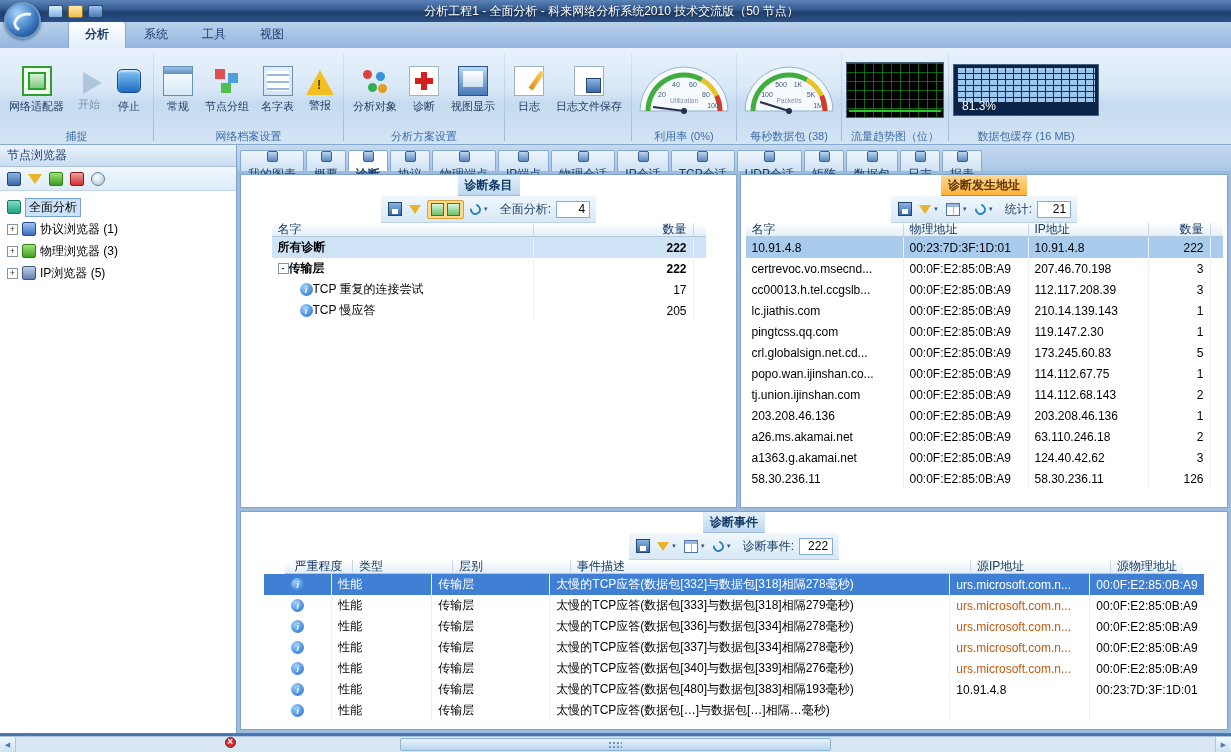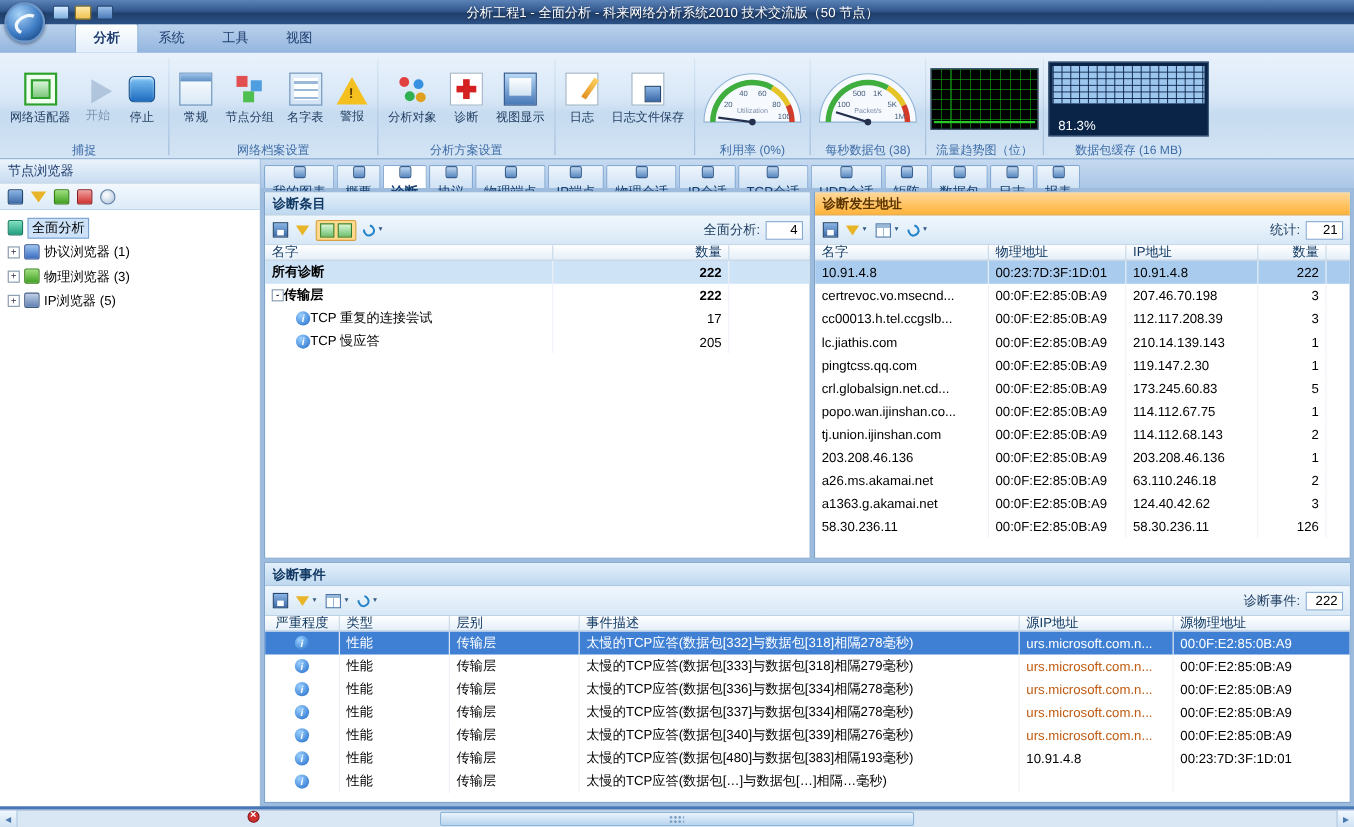--- a/index.html
+++ b/index.html
@@ -60,21 +60,21 @@
   .s-buffer { background:linear-gradient(#cfe4f8,#6f9fd4); border:1px solid #3a6494; }
   .s-filter { width:0; height:0; border-left:6px solid transparent; border-right:6px solid transparent; border-top:9px solid #e8b428; }
   .s-save { background:linear-gradient(#8ab4e4,#3c6aa8); border:1px solid #24466e; }
   .s-save::after { content:""; position:absolute; left:3px; bottom:1px; width:6px; height:5px; background:#fff; }
   .gauge .gt { font-size:7px; fill:#44597a; text-anchor:middle; }
   .gauge .gu { font-size:6.5px; fill:#7d8ea8; text-anchor:middle; }
   .trend { width:98px; height:56px; background-color:#000; border:1px solid #44617f;
     background-image:repeating-linear-gradient(0deg, transparent 0 8px, rgba(20,170,20,.6) 8px 9px),
                      repeating-linear-gradient(90deg, transparent 0 8px, rgba(20,170,20,.6) 8px 9px); position:relative; }
   .trend::after { content:""; position:absolute; left:2px; right:2px; bottom:5px; height:2px; background:#28c828; }
-  .buffer { width:146px; height:68px; background:#0a2448; border:1px solid #44617f; position:relative;text-align:right; }
+  .buffer { width:146px; height:52px; background:#0a2448; border:1px solid #44617f; position:relative;text-align:right; }
   .buffer::before { content:""; position:absolute; left:3px; right:3px; top:3px; height:34px; background-color:#9cc6ee;
     background-image:linear-gradient(90deg, rgba(10,36,72,.95) 1px, transparent 1px), linear-gradient(0deg, rgba(10,36,72,.95) 1px, transparent 1px);
     background-size:8px 6px; }
   .buffer-pct { position:absolute; left:8px; bottom:2px; color:#fff; font-size:12px; }
 
   
   .main { flex:1; display:flex; min-height:0; }
   .sidebar { width:237px; background:#fff; border-right:1px solid #7fa5cc; display:flex; flex-direction:column; flex:0 0 auto; }
   .side-header { height:22px; background:linear-gradient(#eaf3fc,#c9ddf1); border-bottom:1px solid #aac4de; display:flex; align-items:center; padding:0 7px; color:#1f3d6e; }
   .side-toolbar { height:24px; background:linear-gradient(#f3f8fd,#dcebf8); border-bottom:1px solid #c2d6ea; display:flex; align-items:center; gap:7px; padding:0 7px; }
@@ -97,21 +97,21 @@
 
   .content { flex:1; display:flex; flex-direction:column; min-width:0; background:#9dbbdd; }
   .view-tabs { height:26px; display:flex; gap:2px; padding:4px 2px 0 3px; background:linear-gradient(#c6daf0,#aac6e6); align-items:flex-end; flex:0 0 auto; }
   .vtab { display:flex; align-items:center; gap:4px; padding:0 7px; height:21px; background:linear-gradient(#eef5fc,#cfe2f4); border:1px solid #84a9d2; border-bottom:none; border-radius:2px 2px 0 0; color:#173f6e; white-space:nowrap;flex-direction:column; }
   .vtab.active { background:#fff; font-weight:bold; }
   .vticon { width:11px; height:11px; background:linear-gradient(#bcd6f0,#5a88c0); border:1px solid #3a6090; border-radius:2px; flex:0 0 auto; }
   .tclose { display:none; color:#c03030; font-weight:bold; margin-left:2px; }
   .vtab.active .tclose { display:inline; }
 
   .panels-top { height:334px; margin:3px 3px 0; display:flex; gap:3px; flex:0 0 auto; }
-  .panel { background:#fff; border:1px solid #7fa5cc; display:flex; flex-direction:column; min-width:0; }
+  .panel { background:#fff; border:1px solid #7fa5cc; display:flex; flex-direction:column; min-width:0;align-items:center; }
   #panel-items { width:497px; flex:0 0 auto; }
   #panel-addr { flex:1; }
   #panel-events { flex:1; margin:3px; min-height:0; }
   .panel-header { height:21px; flex:0 0 auto; background:linear-gradient(#e3f0fb,#bed8ef); border-bottom:1px solid #9ebdd9; display:flex; align-items:center; padding:0 7px; color:#123a64; font-weight:bold; }
   .panel-header.orange { background:linear-gradient(#ffd89a,#ffb339); border-bottom:1px solid #d08a18; color:#5c3500; }
   .panel-toolbar { height:27px; flex:0 0 auto; background:linear-gradient(#f0f7fd,#d8e8f6); border-bottom:1px solid #bcd2e6; display:flex; align-items:center; padding:4px 6px; gap:5px; }
   .tbtn { display:flex; align-items:center; gap:1px; padding:1px; }
   .dd::after { content:"▼"; font-size:6px; color:#335a84; margin-left:1px; }
   .ico-disk { width:14px; height:14px; background:linear-gradient(#8ab4e4,#3c6aa8); border:1px solid #24466e; position:relative; }
   .ico-disk::after { content:""; position:absolute; left:3px; bottom:1px; width:6px; height:5px; background:#fff; }

